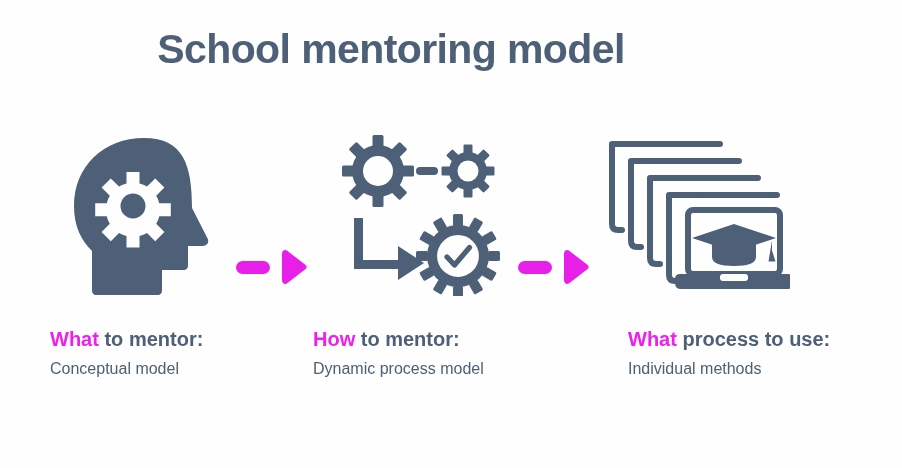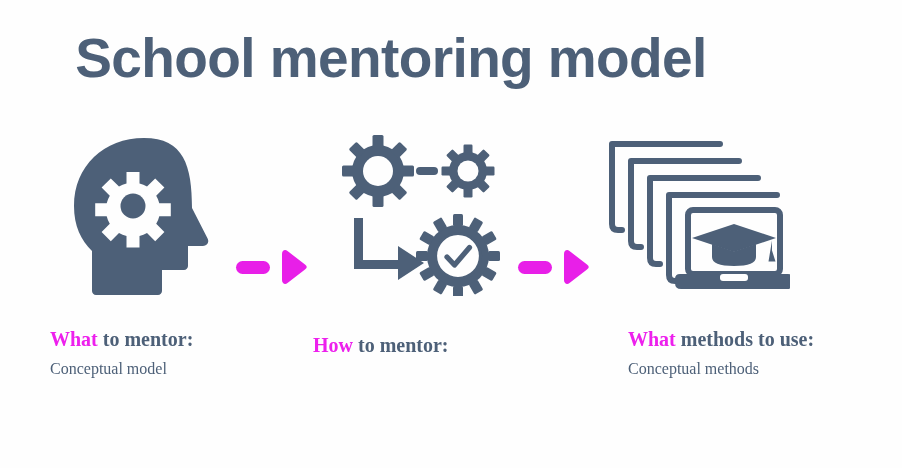--- a/index.html
+++ b/index.html
@@ -19,21 +19,21 @@
     overflow: hidden;
   }
 
   
   #title {
     position: absolute;
     top: 26px;
     left: 0;
     width: 782px;
     text-align: center;
-    font-size: 55px;
+    font-size: 41px;
     font-weight: bold;
     letter-spacing: -0.6px;
     color: #4d6078;
     font-family: "Liberation Sans", sans-serif;
   }
 
   
   .icon-slot {
     position: absolute;
   }
@@ -53,40 +53,40 @@
     width: 34px;
     height: 13px;
     border-radius: 7px;
     background: #e81fe8;
   }
 
   
   .caption {
     position: absolute;
     color: #4d6078;
-    font-family: Liberation Serif, serif;
+    font-family: Liberation Sans, sans-serif;
     line-height: 1.42;
   }
   .caption .line1 {
     font-size: 20px;
     font-weight: bold;
     white-space: nowrap;
   }
   .caption .line2 {
     font-size: 16px;
     font-weight: normal;
     white-space: nowrap;
     margin-top: 5px;
   }
   .kw {
     color: #ed20ed;
     font-weight: bold;
   }
   #caption-1 { left: 50px;  top: 325px; }
-  #caption-2 { left: 313px; top: 325px; margin-top: 6px; }
+  #caption-2 { left: 313px; top: 325px; }
   #caption-3 { left: 628px; top: 325px; }
 </style>
 </head>
 <body>
 
 <div id="canvas">
 
   <div id="title">School mentoring model</div>
 
   <div class="icon-slot" id="icon-head">
@@ -223,20 +223,21 @@
     </svg>
   </div>
 
   <div class="caption" id="caption-1">
     <div class="line1"><span class="kw">What</span><span> to mentor:</span></div>
     <div class="line2">Conceptual model</div>
   </div>
 
   <div class="caption" id="caption-2">
     <div class="line1"><span class="kw">How</span><span> to mentor:</span></div>
+    <div class="line2">Dynamic process model</div>
   </div>
 
   <div class="caption" id="caption-3">
-    <div class="line1"><span class="kw">What</span><span> methods to use:</span></div>
-    <div class="line2">Conceptual methods</div>
+    <div class="line1"><span class="kw">What</span><span> process to use:</span></div>
+    <div class="line2">Individual methods</div>
   </div>
 
 </div>
 
 </body></html>

